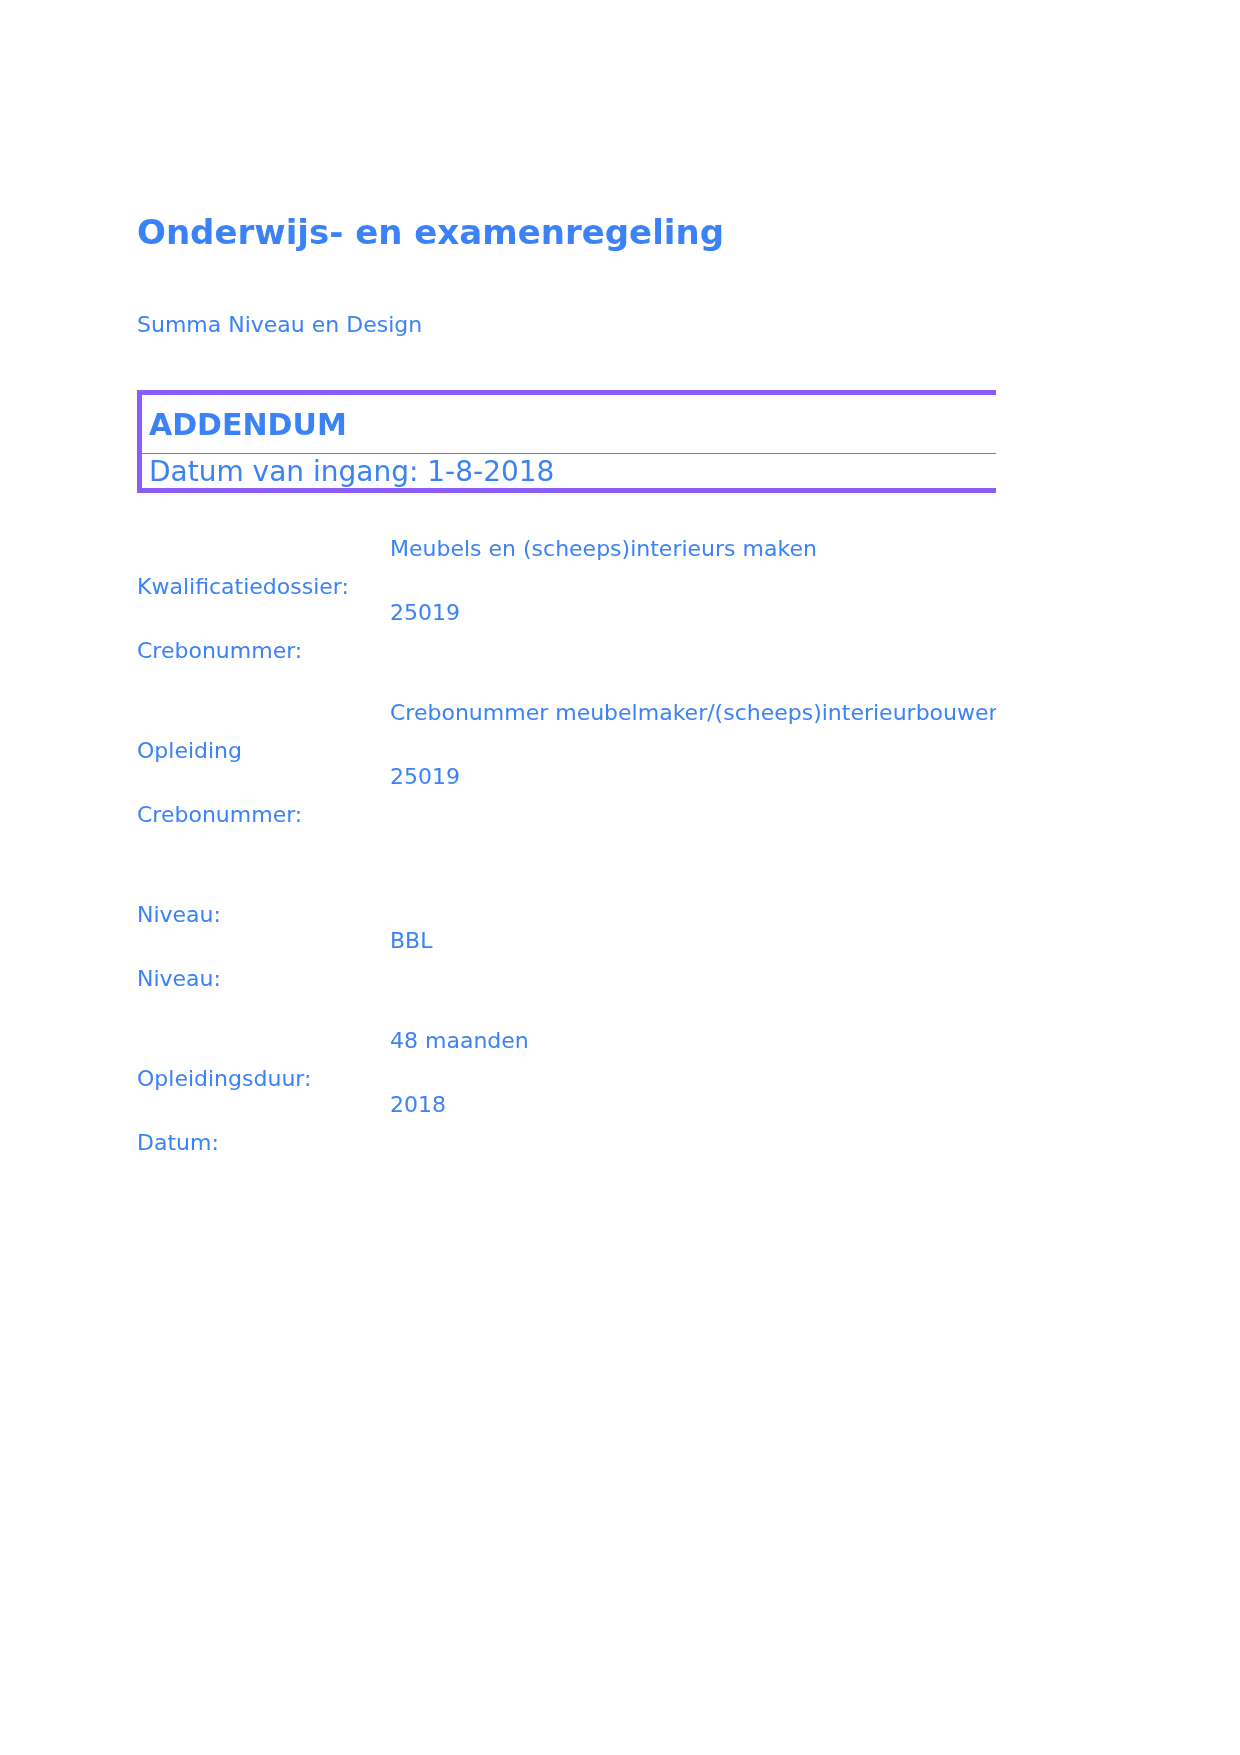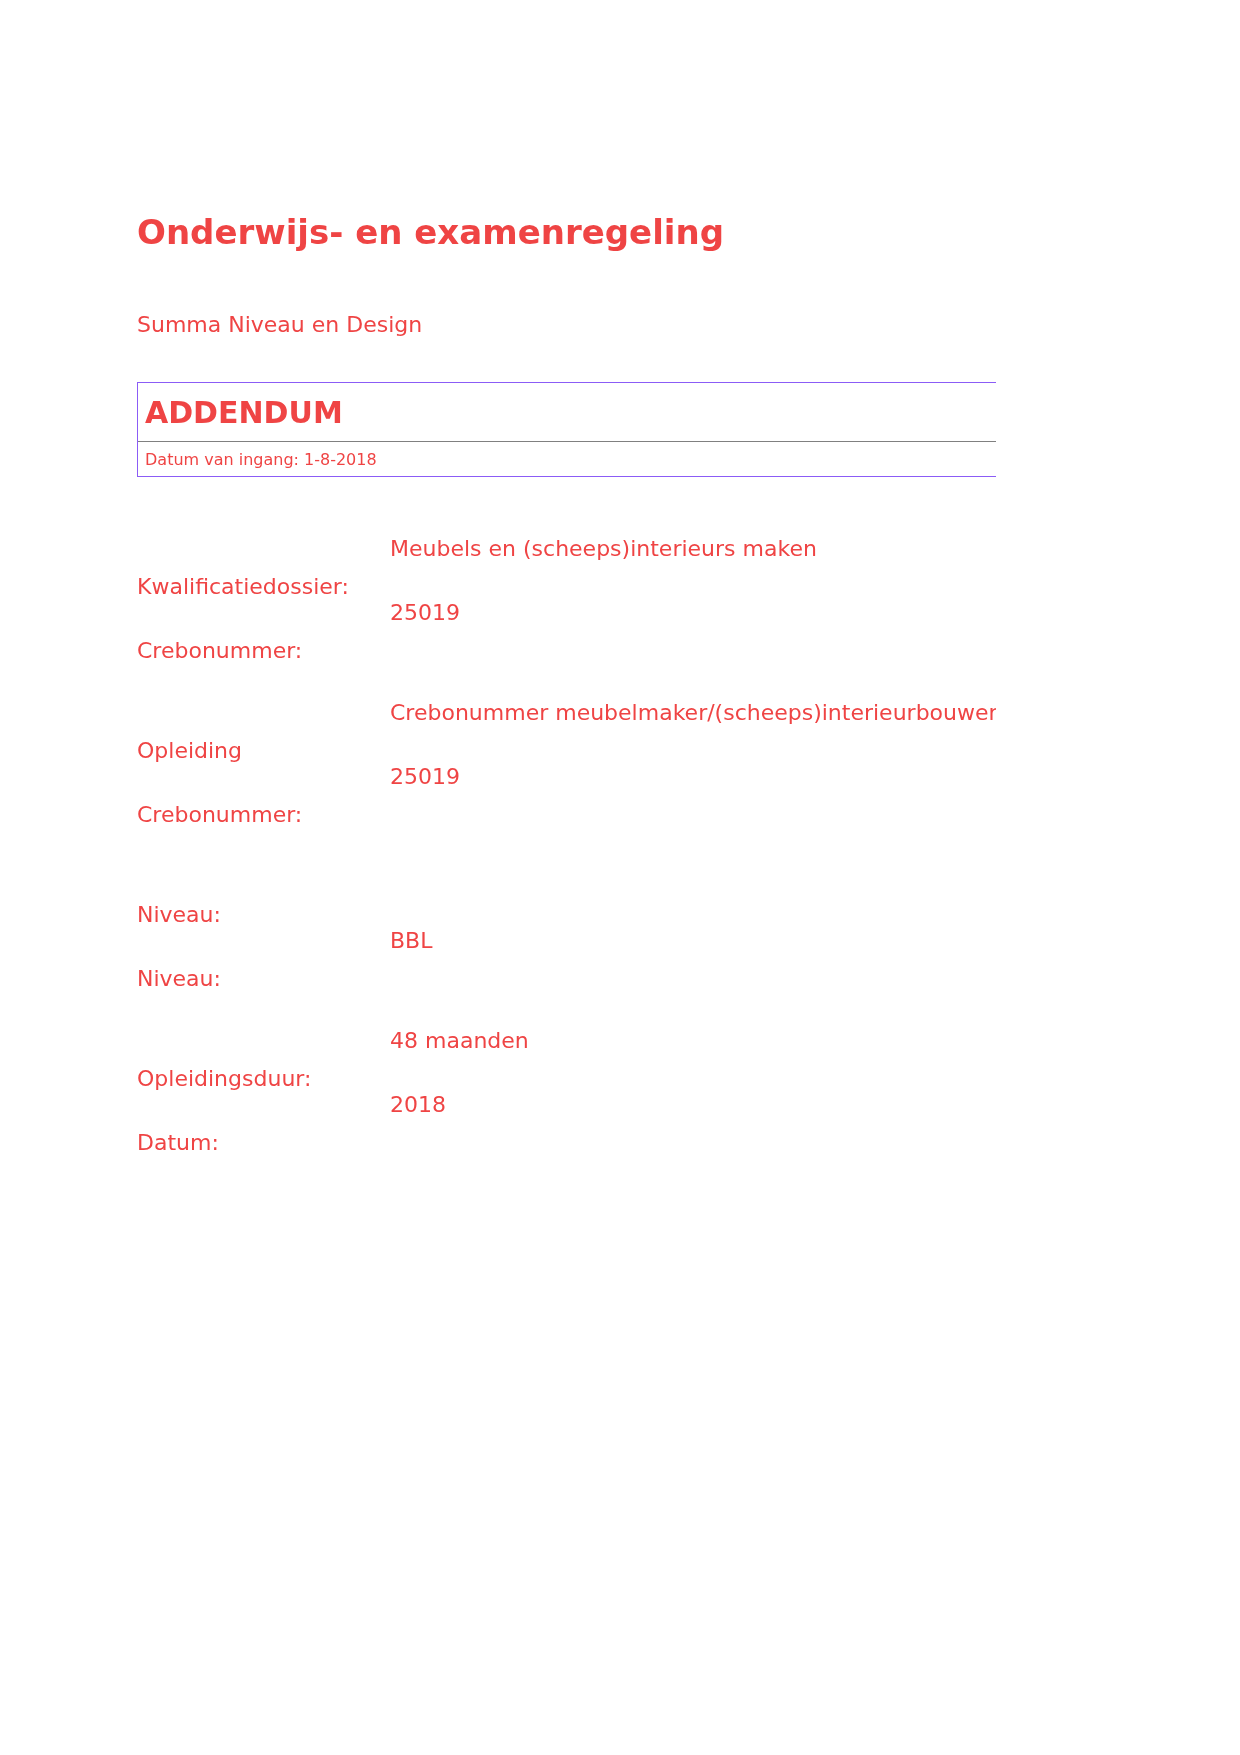--- a/index.html
+++ b/index.html
@@ -6,21 +6,21 @@
     margin: 0;
     padding: 0;
     background: #ffffff;
   }
   .page {
     position: relative;
     width: 996px;
     height: 1755px;
     background: #ffffff;
     font-family: "DejaVu Sans", "Liberation Sans", sans-serif;
-    color: #ef4444;
+    color: #3b82f6;
     overflow: hidden;
   }
   .doc-title {
     position: absolute;
     left: 137px;
     top: 210px;
     font-size: 34px;
     font-weight: bold;
     line-height: 44px;
     white-space: nowrap;
@@ -29,39 +29,39 @@
     position: absolute;
     left: 137px;
     top: 312px;
     font-size: 22px;
     line-height: 26px;
     white-space: nowrap;
   }
   .addendum-box {
     position: absolute;
     left: 137px;
-    top: 382px;
+    top: 390px;
     width: 1000px;
-    border: 1px solid #8b5cf6;
+    border: 5px solid #8b5cf6;
   }
   .addendum-heading-row {
     height: 58px;
     border-bottom: 1px solid #808080;
     display: flex;
     align-items: center;
     padding-left: 7px;
     font-size: 30px;
     font-weight: bold;
   }
   .addendum-date-row {
     height: 34px;
     display: flex;
     align-items: center;
     padding-left: 7px;
-    font-size: 16px;
+    font-size: 28px;
   }
   .details-list {
     position: absolute;
     left: 137px;
     top: 536px;
     width: 1003px;
     font-size: 22px;
     line-height: 26px;
   }
   .detail-group {

